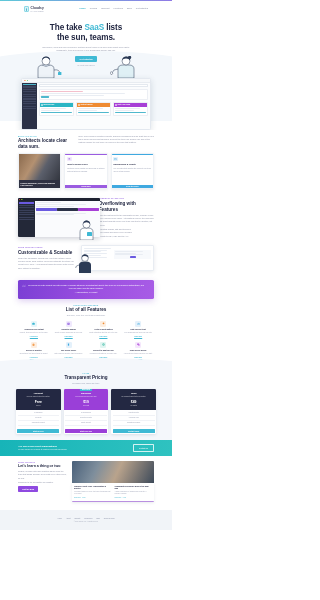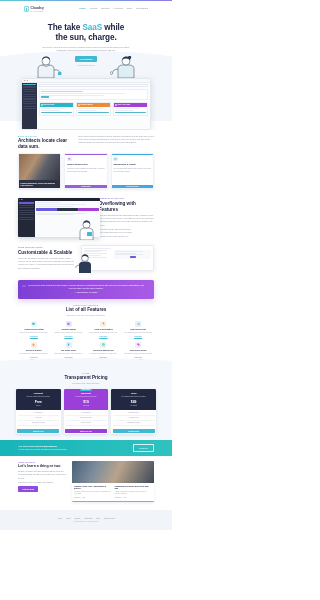--- a/index.html
+++ b/index.html
@@ -243,22 +243,22 @@
       <a href="#">Support</a>
       <a href="#">Features</a>
       <a href="#">Blog</a>
       <a href="#">Get Started</a>
     </div>
   </div>
 
   <div class="hero">
     <div class="hero-inner">
       <h1 class="hero-title">
-        <span>The take </span><span class="accent">SaaS</span><span> while</span><br>
-        <span>the sun, charge.</span>
+        <span>The take </span><span class="accent">SaaS</span><span> lists</span><br>
+        <span>the sun, teams.</span>
       </h1>
       <p class="hero-sub">Our simple, clean and fully responsive platform helps teams of all sizes ship quality work faster. Collaborate, track and deliver in one dashboard anyone can use.</p>
 
       <div class="hero-cta-wrap">
         <button class="btn-primary">Get Started</button>
         <div class="hero-note">No credit card required</div>
 
         <svg class="char left" width="34" height="22" viewBox="0 0 34 22">
           <path d="M8 22 L8 13 Q8 9 13 9 L19 9 Q24 9 24 13 L24 22 Z" fill="#eef3f8" stroke="#2b3a55" stroke-width="0.5"></path>
           <path d="M12 9 Q16 12 20 9" fill="#dfe8f2" stroke="#2b3a55" stroke-width="0.4"></path>

